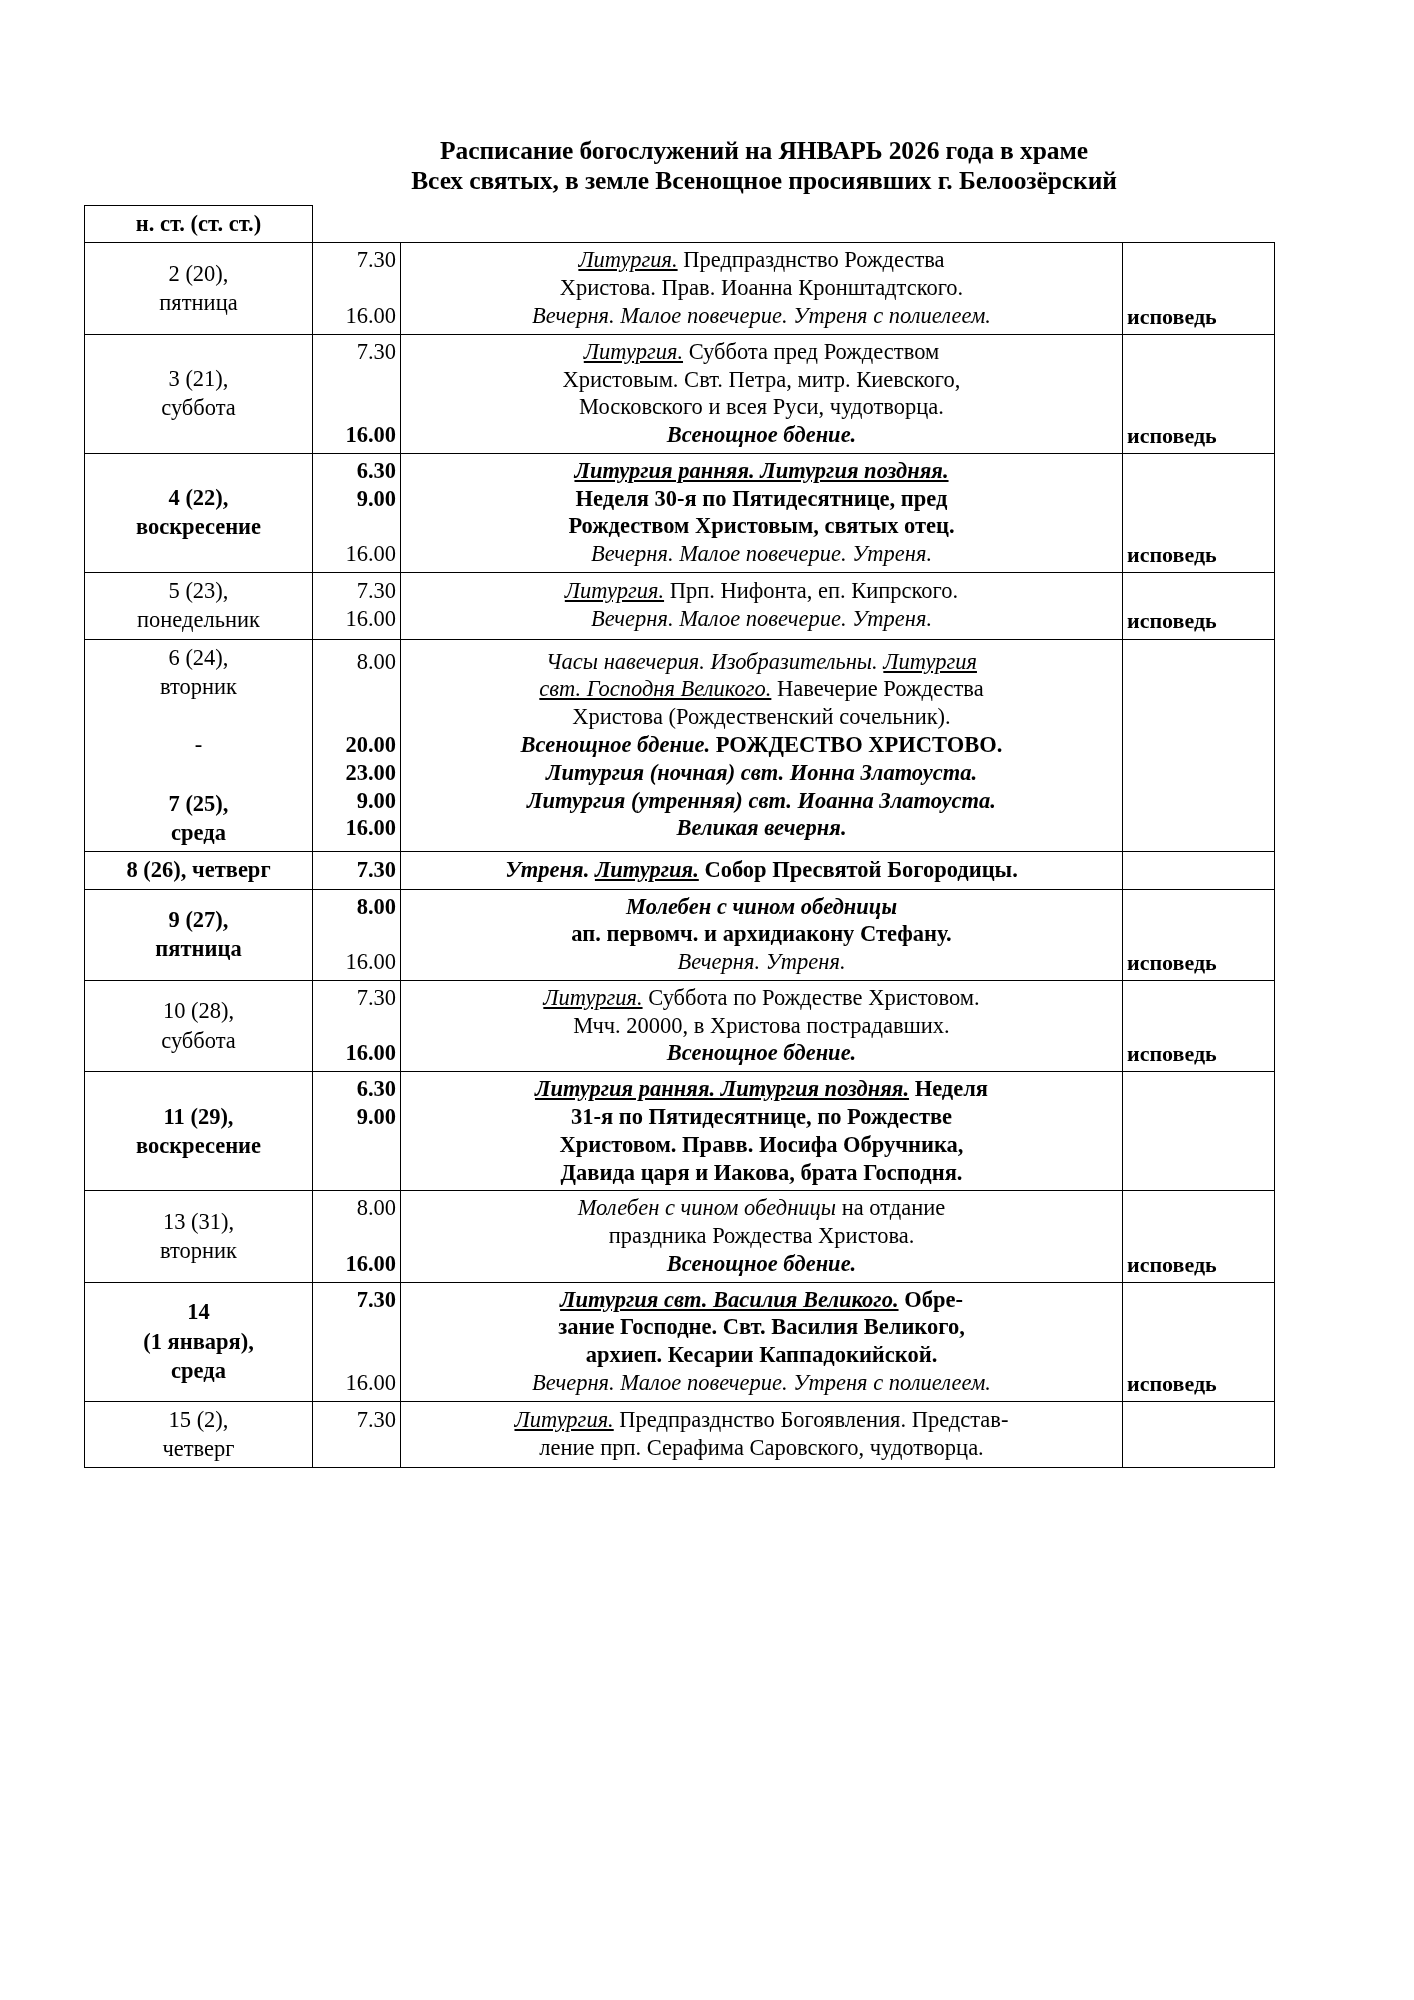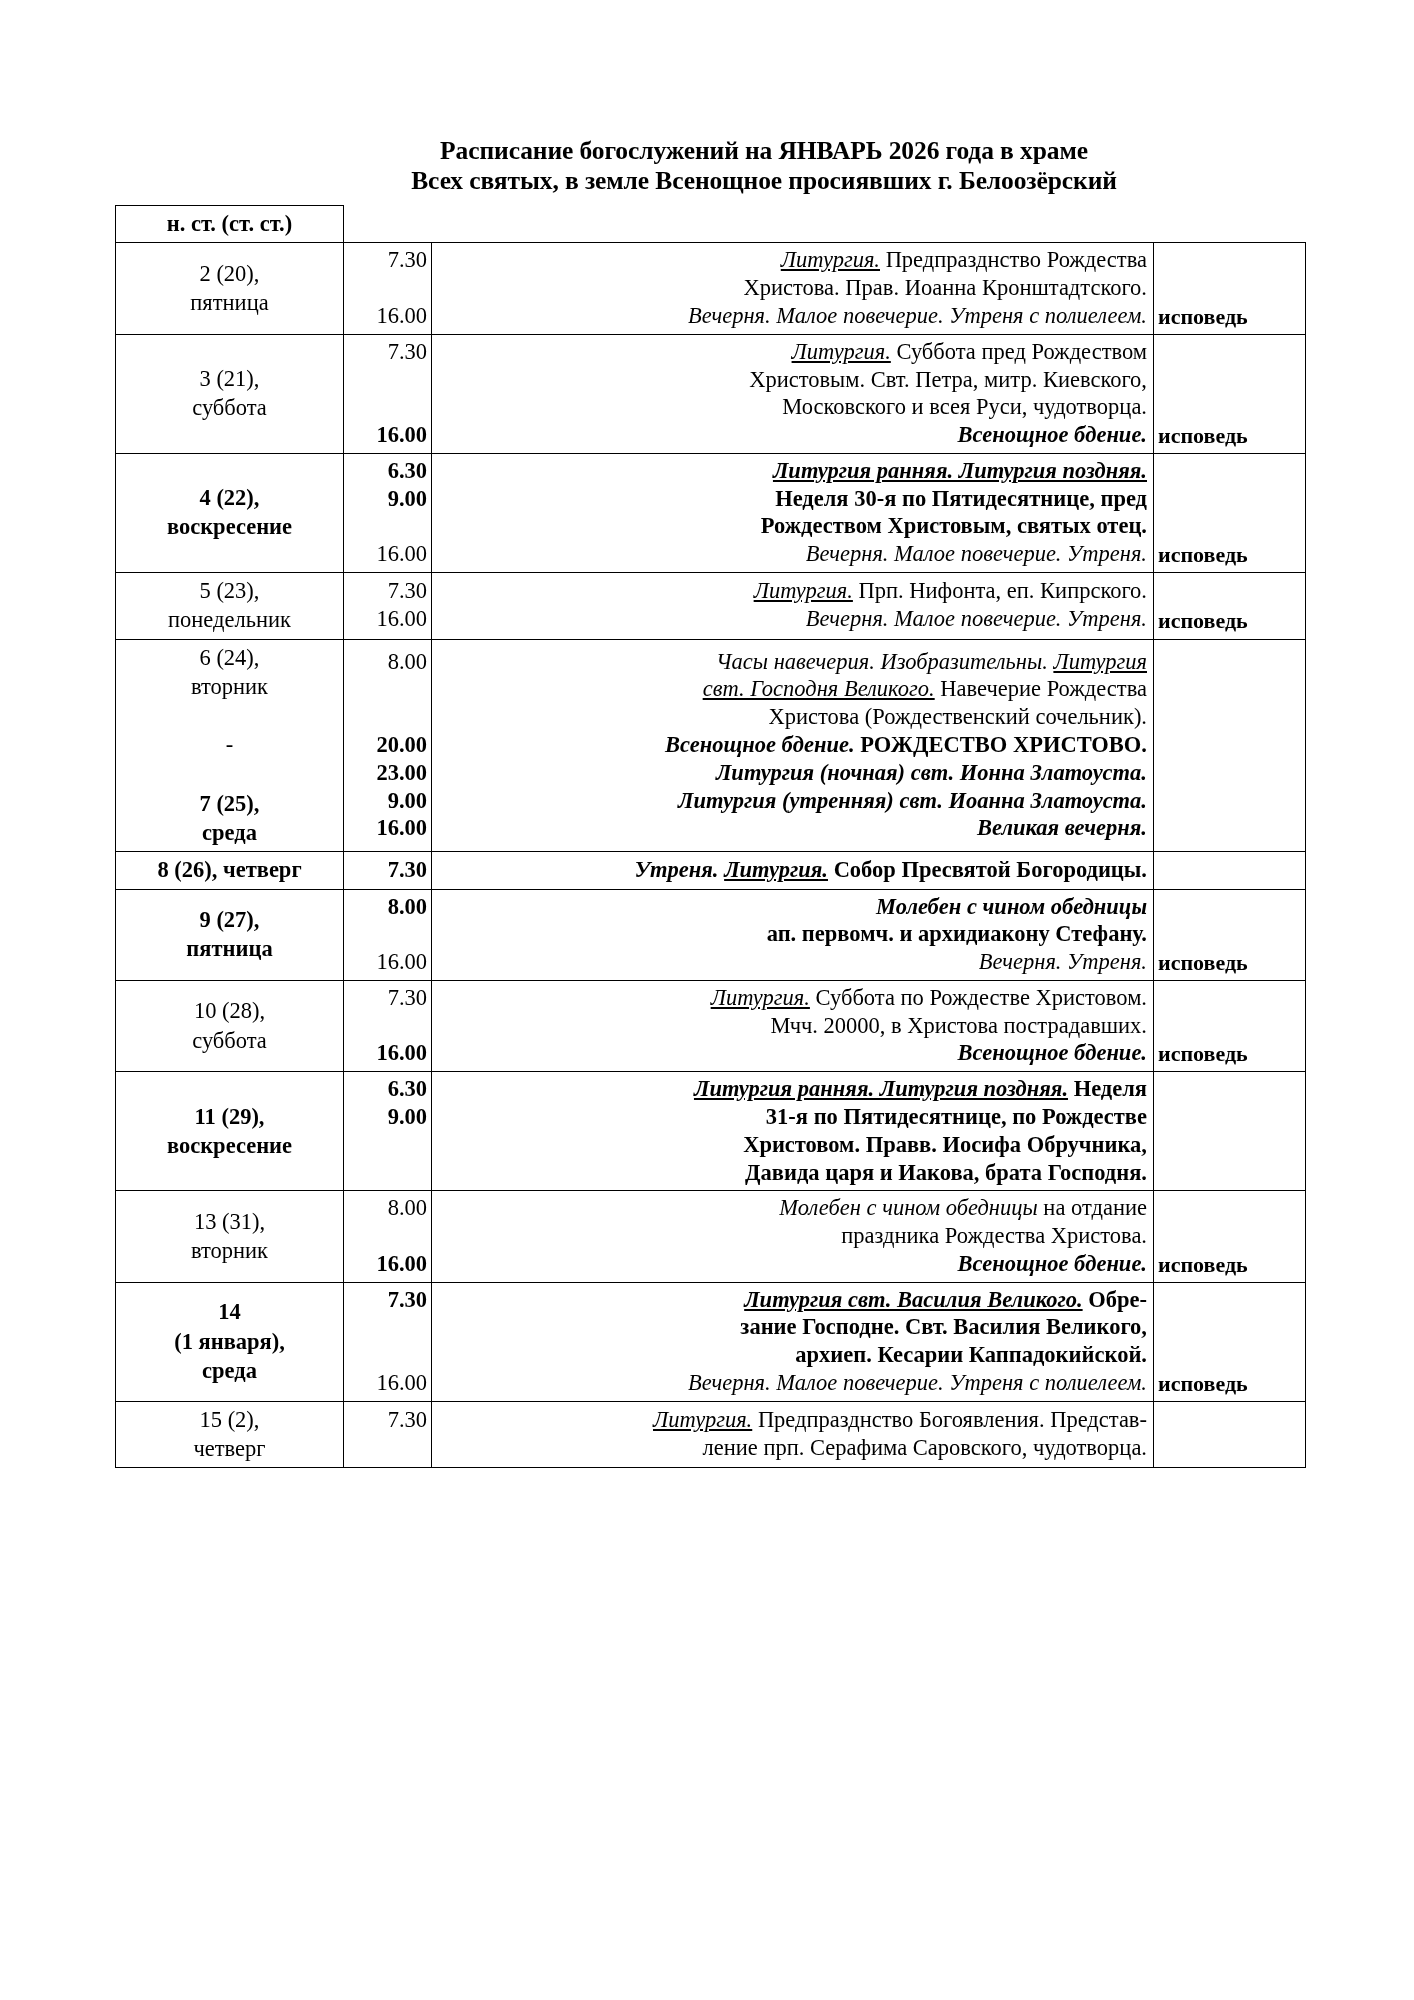--- a/index.html
+++ b/index.html
@@ -32,21 +32,21 @@
     padding-left: 150px;
     padding-right: 36px;
   }
   .title-line {
     display: block;
     white-space: nowrap;
   }
   table.schedule {
     border-collapse: collapse;
     margin-top: 9px;
-    margin-left: 115px;
+    margin-left: 84px;
     width: 1190px;
     table-layout: fixed;
   }
   table.schedule td {
     border: 1.6px solid #000000;
     padding: 0;
     vertical-align: middle;
     font-size: 22.5px;
     line-height: 1.235;
   }
@@ -60,21 +60,21 @@
   }
   .date-cell .cell-inner {
     text-align: center;
     line-height: 1.30;
   }
   .time-cell .cell-inner {
     text-align: right;
     line-height: 1.235;
   }
   .desc-cell .cell-inner {
-    text-align: right;
+    text-align: center;
     line-height: 1.235;
     padding-left: 6px;
     padding-right: 6px;
   }
   .conf-cell .cell-inner {
     font-weight: bold;
     font-size: 22px;
   }
   .bold { font-weight: bold; }
   .ital { font-style: italic; }

